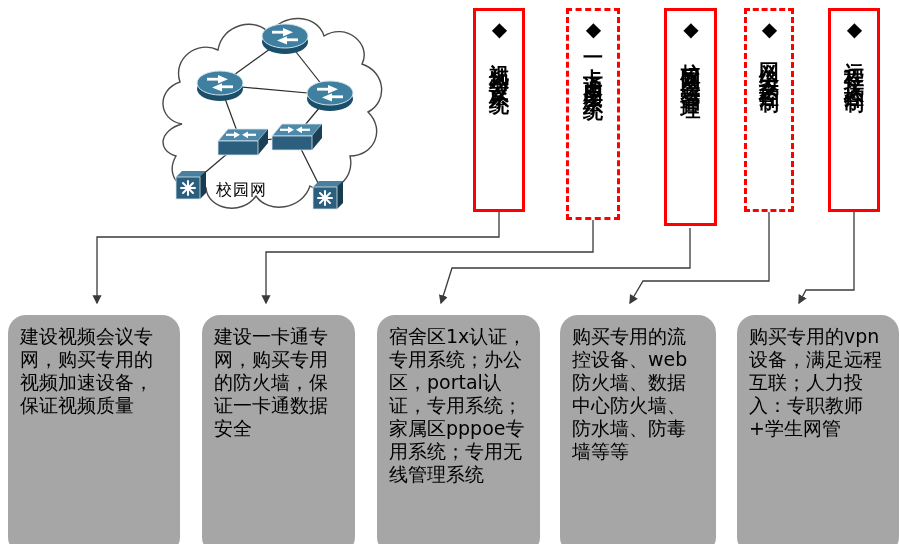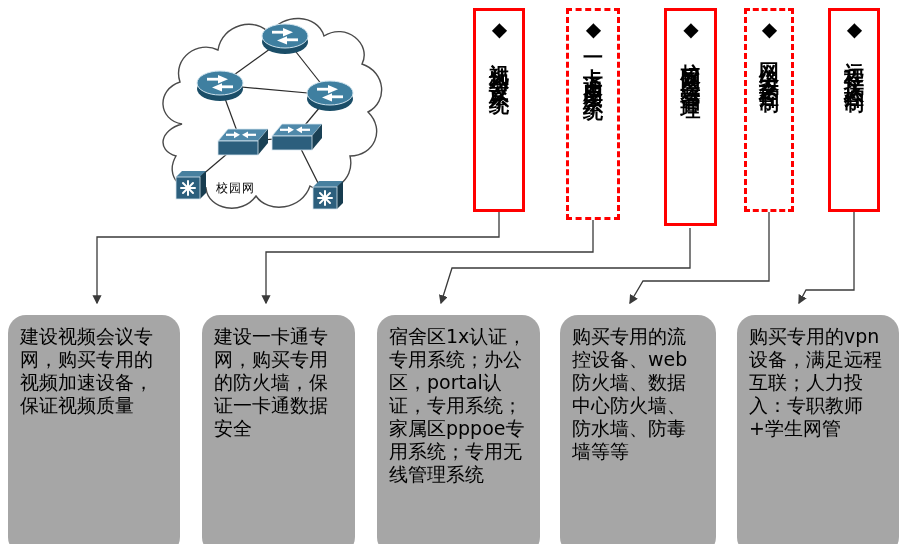--- a/index.html
+++ b/index.html
@@ -7,21 +7,21 @@
     --detail-bg:#a6a6a6;
   }
   *{margin:0;padding:0;box-sizing:border-box;}
   html,body{background:#fff;}
   body{font-family:"DejaVu Sans",sans-serif;color:#000;}
   .canvas{position:relative;width:900px;height:544px;overflow:hidden;background:#fff;}
 
   svg.connectors{position:absolute;left:0;top:0;z-index:1;}
   svg.network{position:absolute;left:148px;top:4px;z-index:2;}
 
-  .net-label{position:absolute;left:216px;top:180px;font-size:12px;z-index:4;letter-spacing:1px;}
+  .net-label{position:absolute;left:216px;top:180px;font-size:16px;z-index:4;letter-spacing:1px;}
 
   .topic{position:absolute;top:8px;background:#fff;border:3px solid var(--topic-border,#f00);
          display:flex;justify-content:center;padding-top:6px;z-index:3;}
   .topic.dashed{border-style:dashed;}
   .topic>span{writing-mode:vertical-rl;text-orientation:upright;font-size:20px;font-weight:700;
               letter-spacing:6px;line-height:1.15;}
   #topic-0{left:473px;width:52px;height:204px;}
   #topic-1{left:566px;width:54px;height:212px;}
   #topic-2{left:664px;width:53px;height:218px;}
   #topic-3{left:744px;width:50px;height:204px;}

